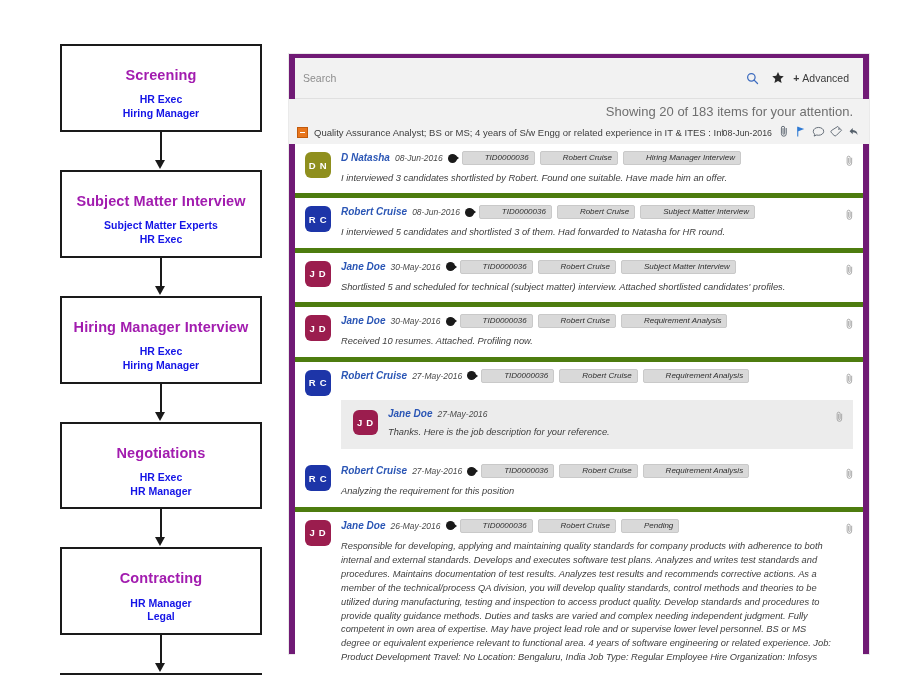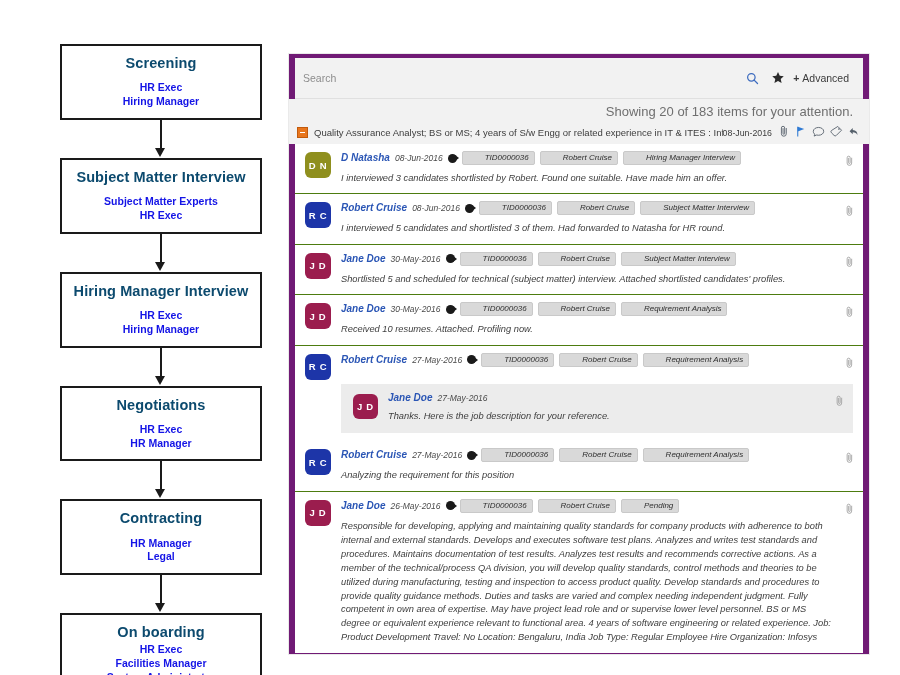--- a/index.html
+++ b/index.html
@@ -20,23 +20,24 @@
     box-sizing: border-box;
     width: 202px;
     border: 2px solid #1a1a1a;
     background: #ffffff;
     text-align: center;
     padding: 8px 4px 9px 4px;
   }
   .flow-title {
     font-size: 14.5px;
     font-weight: bold;
-    color: #0c4a6e;
+    color: #a21caf;
     letter-spacing: .1px;
     line-height: 1.25;
+    margin-top: 12px;
   }
   .flow-roles {
     margin-top: 9px;
     font-size: 10.5px;
     font-weight: bold;
     color: #1414e6;
     line-height: 1.32;
   }
   .flow-roles.tight { margin-top: 2px; }
   .flow-roles div { white-space: nowrap; }
@@ -153,21 +154,21 @@
   
   #message-list {
     background: #ffffff;
     margin: 0 6px;
   }
   .msg-row {
     position: relative;
     display: flex;
     padding: 7px 10px 8px 10px;
     background: #ffffff;
-    border-bottom: 1px solid #4d7c0f;
+    border-bottom: 5px solid #4d7c0f;
   }
   .avatar {
     flex: 0 0 auto;
     width: 26px; height: 26px;
     border-radius: 6px;
     color: #ffffff;
     font-size: 9.5px;
     font-weight: bold;
     letter-spacing: .7px;
     display: flex;

